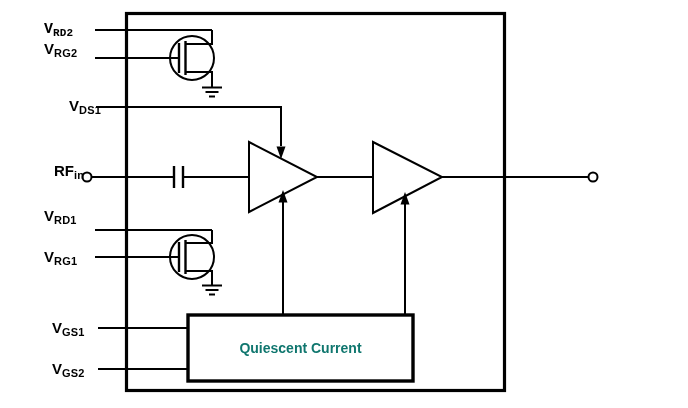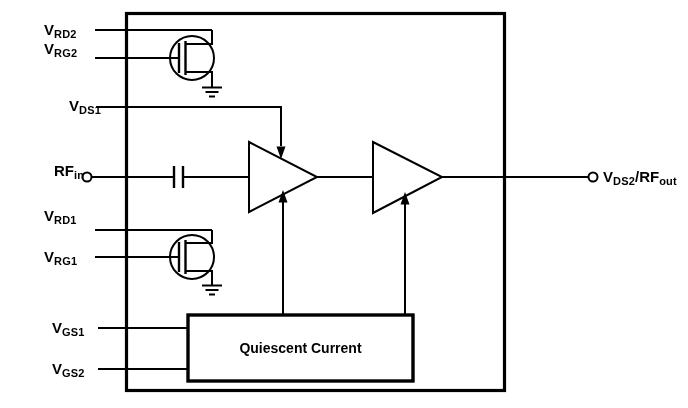--- a/index.html
+++ b/index.html
@@ -41,21 +41,21 @@
     width: 225px;
     height: 66px;
     display: flex;
     flex-direction: column;
     align-items: center;
     justify-content: center;
     text-align: center;
     font-size: 14px;
     font-weight: bold;
     line-height: 21px;
-    color: #000000;
+    color: #0f766e;
   }
 </style>
 </head>
 <body>
 
 <div class="stage">
 
   <svg class="linework" width="688" height="408" viewBox="0 0 688 408" fill="none" stroke="#000000" stroke-width="2">
 
     <rect x="126.5" y="13.5" width="378" height="377" stroke-width="3.2"></rect>
@@ -120,21 +120,21 @@
     <rect x="188" y="315" width="225" height="66" stroke-width="3.4" fill="#ffffff"></rect>
 
     <g>
       <path d="M283 315 V202"></path>
       <polygon points="283,190 278.5,202.5 287.5,202.5" fill="#000000" stroke="none"></polygon>
       <path d="M405 315 V204"></path>
       <polygon points="405,192 400.5,204.5 409.5,204.5" fill="#000000" stroke="none"></polygon>
     </g>
   </svg>
 
-  <div class="pin-label" style="left:44px; top:19px;">
+  <div class="pin-label" style="left:44px; top:19px;font-family:Liberation Mono, monospace;">
     <span>V</span><span class="sub">RD2</span>
   </div>
   <div class="pin-label" style="left:44px; top:38px;">
     <span>V</span><span class="sub">RG2</span>
   </div>
   <div class="pin-label" style="left:46px; top:95px;margin-left:23px;">
     <span>V</span><span class="sub">DS1</span>
   </div>
   <div class="pin-label" style="left:54px; top:160px;">
     <span>RF</span><span class="sub">in</span>
@@ -144,21 +144,18 @@
   </div>
   <div class="pin-label" style="left:44px; top:246px;">
     <span>V</span><span class="sub">RG1</span>
   </div>
   <div class="pin-label" style="left:52px; top:317px;">
     <span>V</span><span class="sub">GS1</span>
   </div>
   <div class="pin-label" style="left:52px; top:358px;">
     <span>V</span><span class="sub">GS2</span>
   </div>
-  <div class="pin-label" style="left:603px; top:166px;">
-    <span>V</span><span class="sub">DS2</span><span>/RF</span><span class="sub">out</span>
-  </div>
 
   <div class="block-label">
     <div>Quiescent Current</div>
   </div>
 
 </div>
 
 </body></html>

